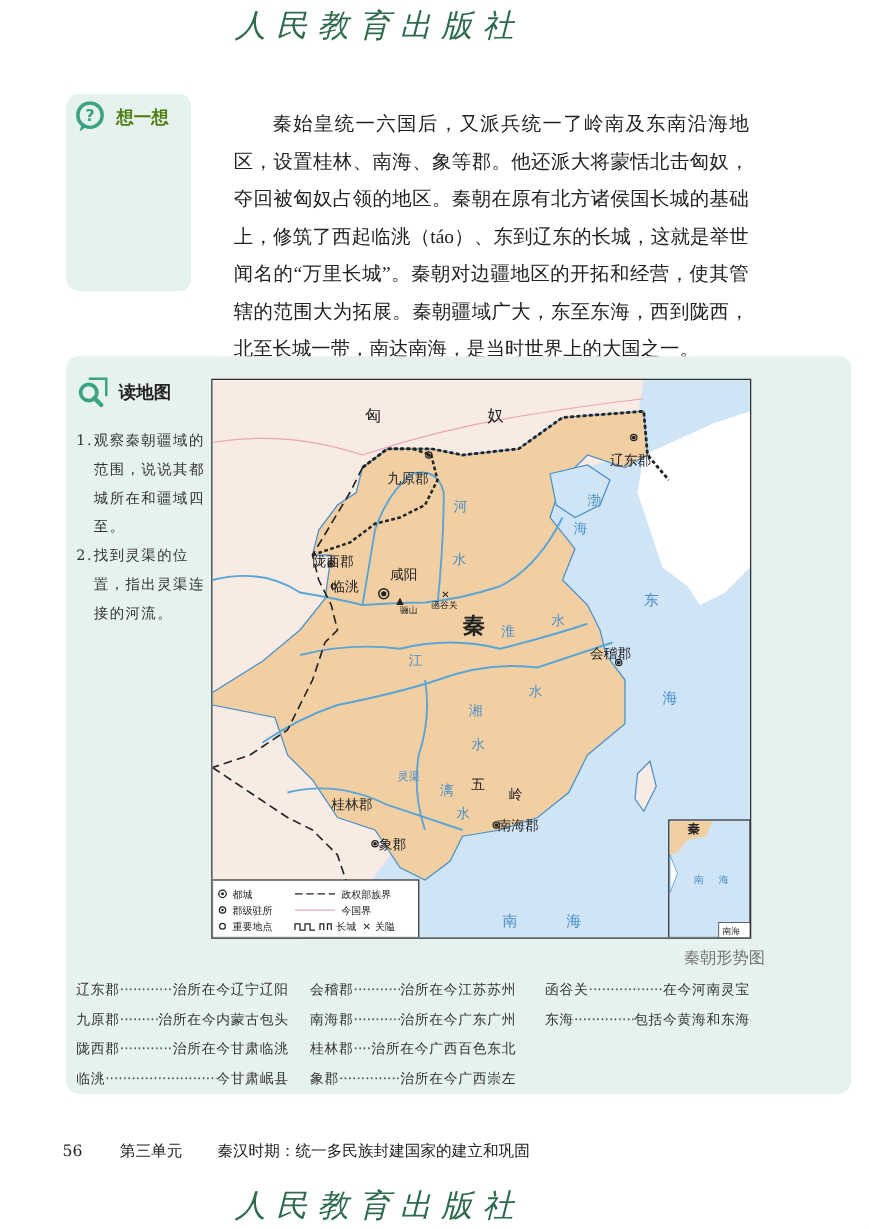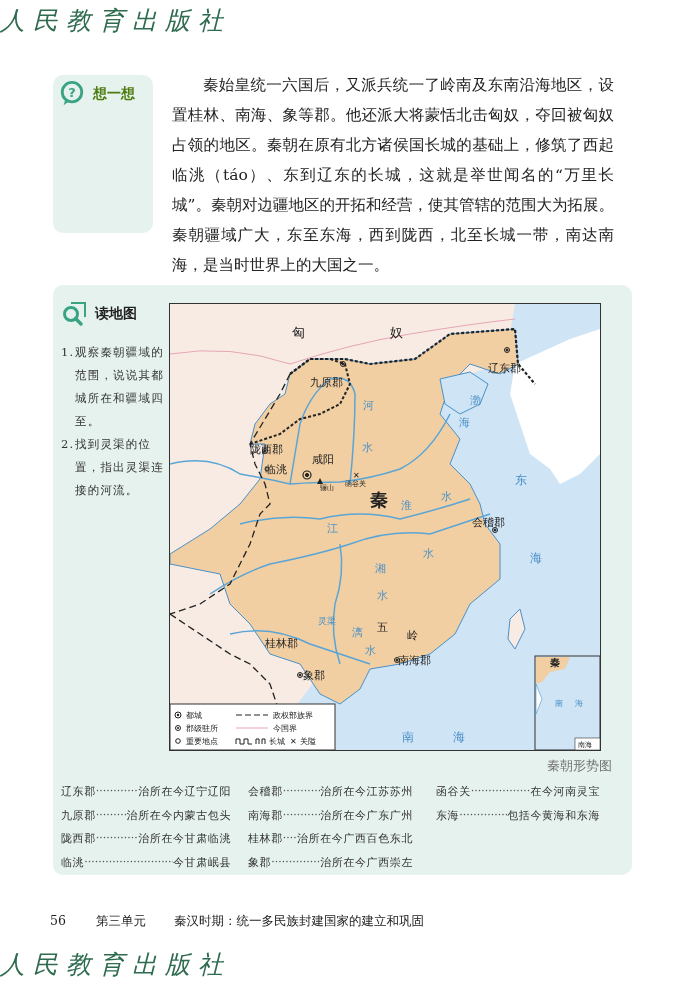--- a/index.html
+++ b/index.html
@@ -1,28 +1,28 @@
 <!DOCTYPE html>
 <html><head>
 <meta charset="utf-8">
 <style>
   html,body{margin:0;padding:0;background:#fff;}
   body{width:695px;height:983px;position:relative;overflow:hidden;font-family:"DejaVu Serif","Liberation Serif",serif;color:#231f20;}
-  .publisher{position:absolute;left:0;width:607px;font-family:"DejaVu Serif",serif;font-style:italic;font-size:25px;color:#2e6b4f;letter-spacing:8px;}
+  .publisher{position:absolute;left:0;width:607px;text-align:center;font-family:"DejaVu Serif",serif;font-style:italic;font-size:25px;color:#2e6b4f;letter-spacing:8px;}
   .publisher.top{top:4px;}
   .publisher.bottom{top:948px;}
   .think-box{position:absolute;left:53px;top:75px;width:100px;height:158px;background:#e6f2ee;border-radius:10px;}
   .think-head{position:absolute;left:6px;top:6px;display:flex;align-items:center;}
   .q-icon{width:26px;height:26px;position:relative;}
   .think-title{font-family:Liberation Mono, monospace;font-weight:bold;font-size:14px;margin-left:8px;color:#4d7c0f;}
   .think-body{position:absolute;left:9px;top:40px;width:84px;font-size:11.5px;line-height:23.5px;letter-spacing:1.4px;color:#333;}
   .think-body .indent{padding-left:26px;}
   .main-text{position:absolute;left:172px;top:70px;width:442px;font-size:15.5px;line-height:30px;color:#222;text-align:justify;}
-  .main-text p{margin:0;text-indent:31px;}
-  .map-panel{position:absolute;left:53px;top:285px;width:559px;height:590px;background:#e6f2ee;border-radius:10px;padding-left:20px;}
+  .main-text p{margin:15px;text-indent:31px;font-family:Liberation Serif, serif;}
+  .map-panel{position:absolute;left:53px;top:285px;width:628px;height:590px;background:#e6f2ee;border-radius:10px;}
   .read-head{position:absolute;left:8px;top:16px;display:flex;align-items:center;}
   .read-title{font-family:"DejaVu Sans",sans-serif;font-weight:bold;font-size:14px;margin-left:6px;color:#222;}
   .read-list{position:absolute;left:8px;top:56px;width:106px;font-size:11.5px;line-height:23px;color:#333;letter-spacing:1.2px;}
   .read-item{display:flex;}
   .read-num{width:14px;flex-shrink:0;}
   .map-frame{position:absolute;left:116px;top:18px;width:430px;height:446px;border:1.5px solid #333;background:#cfe4f5;overflow:hidden;}
   .map-frame svg{display:block;}
   .map-caption{position:absolute;left:0;width:559px;top:472px;text-align:right;font-size:13px;color:#737373;}
   .gloss{position:absolute;top:495px;font-size:11px;line-height:23.5px;color:#333;letter-spacing:0.6px;}
   .gloss .row{display:flex;white-space:nowrap;}

